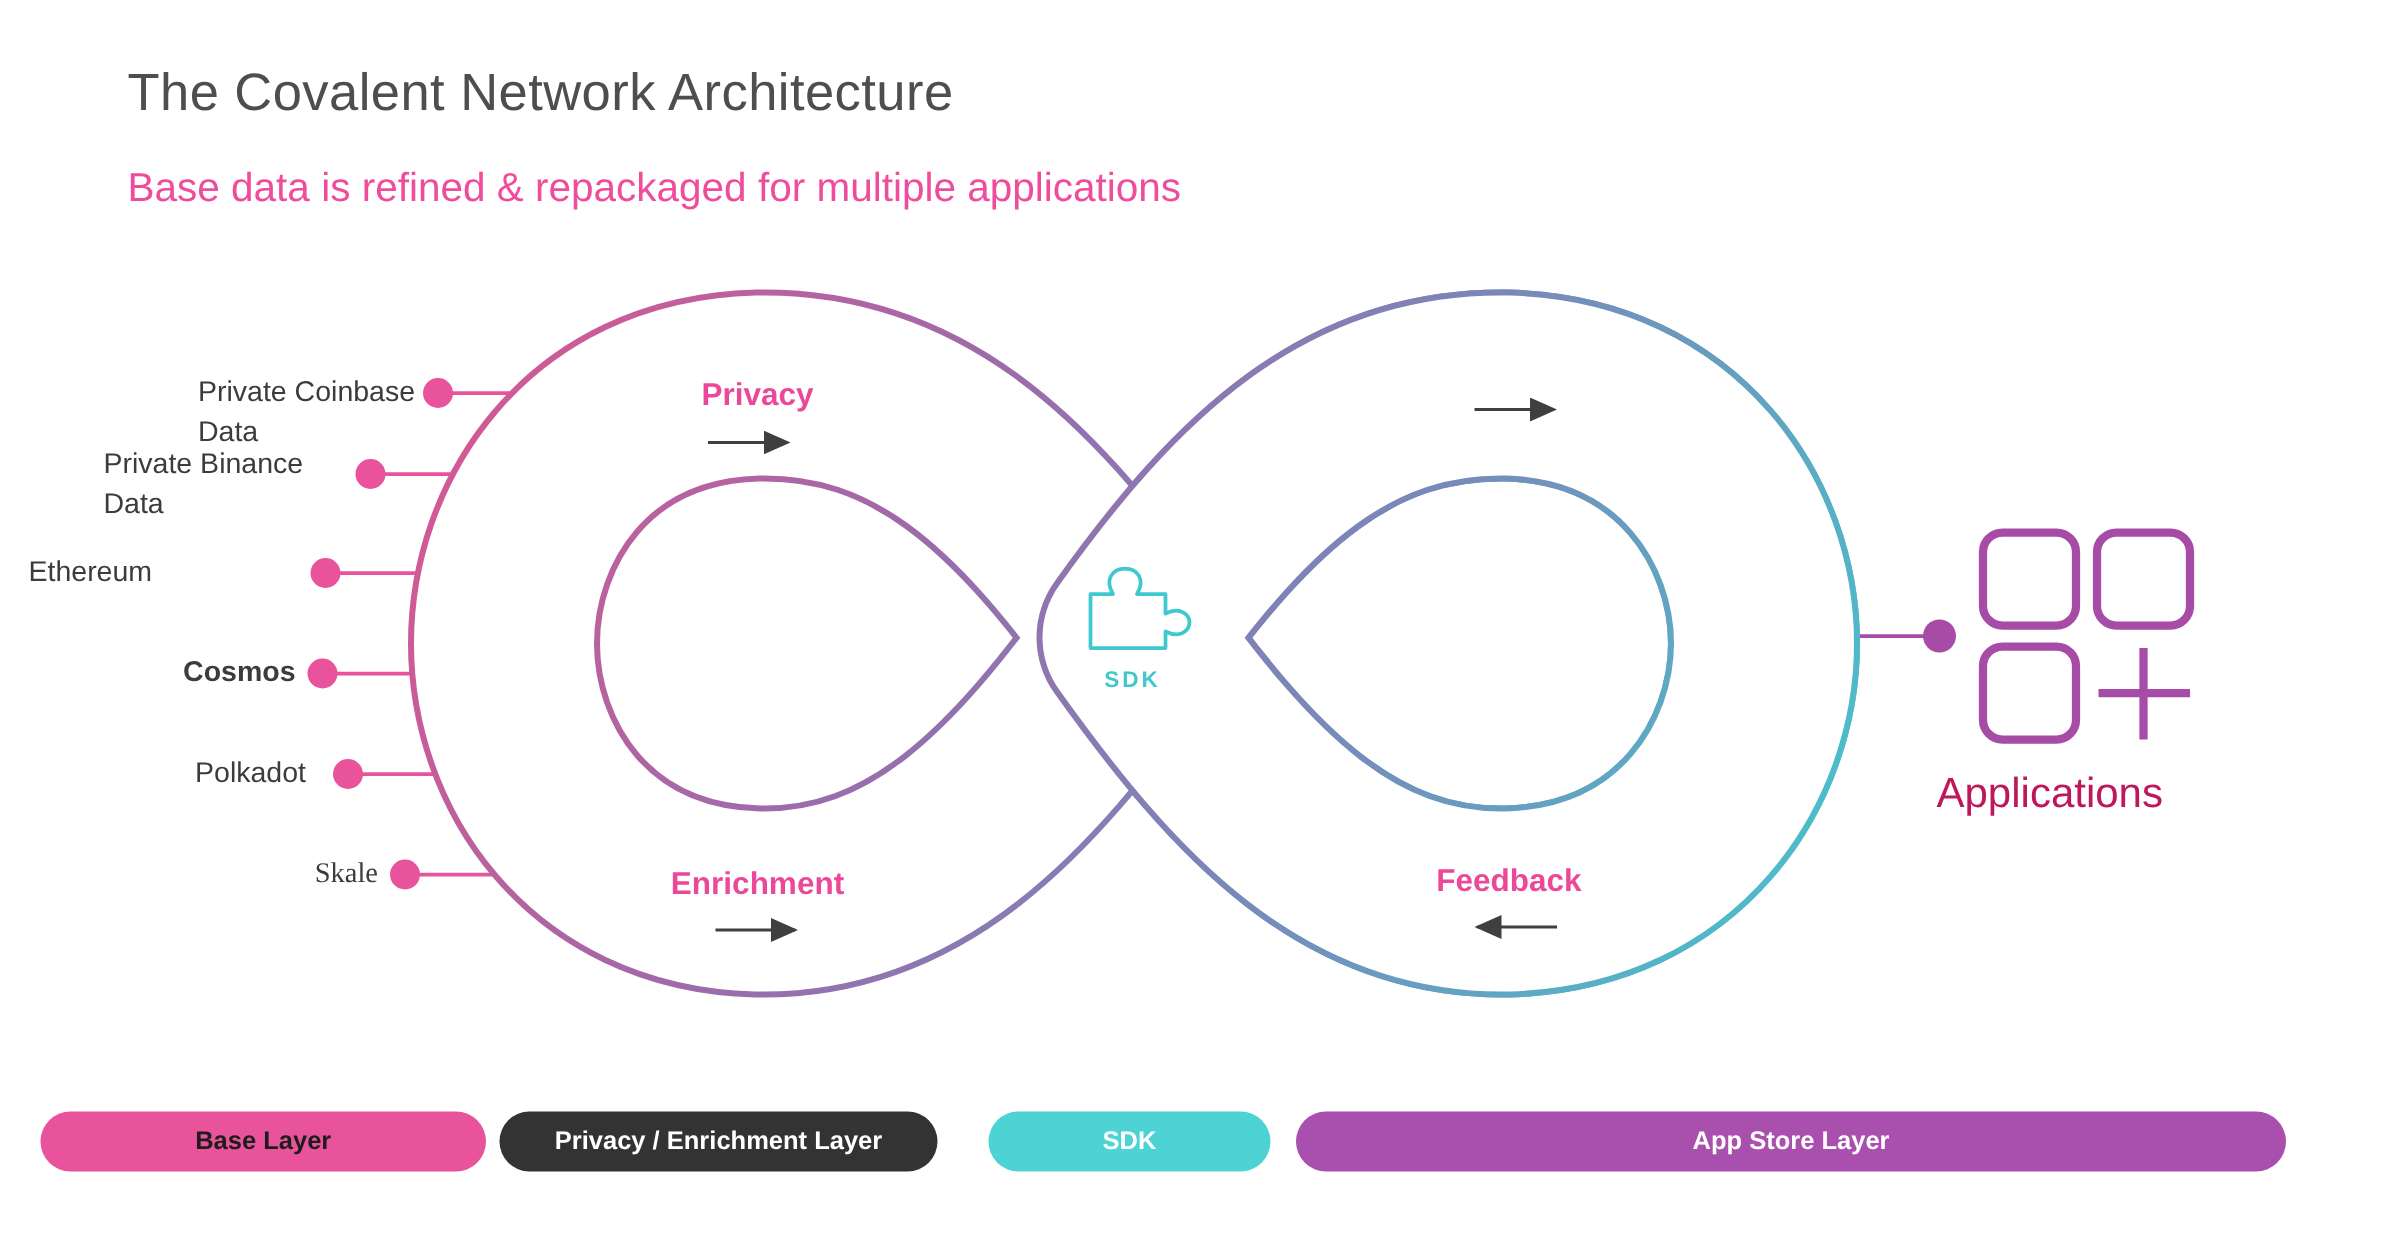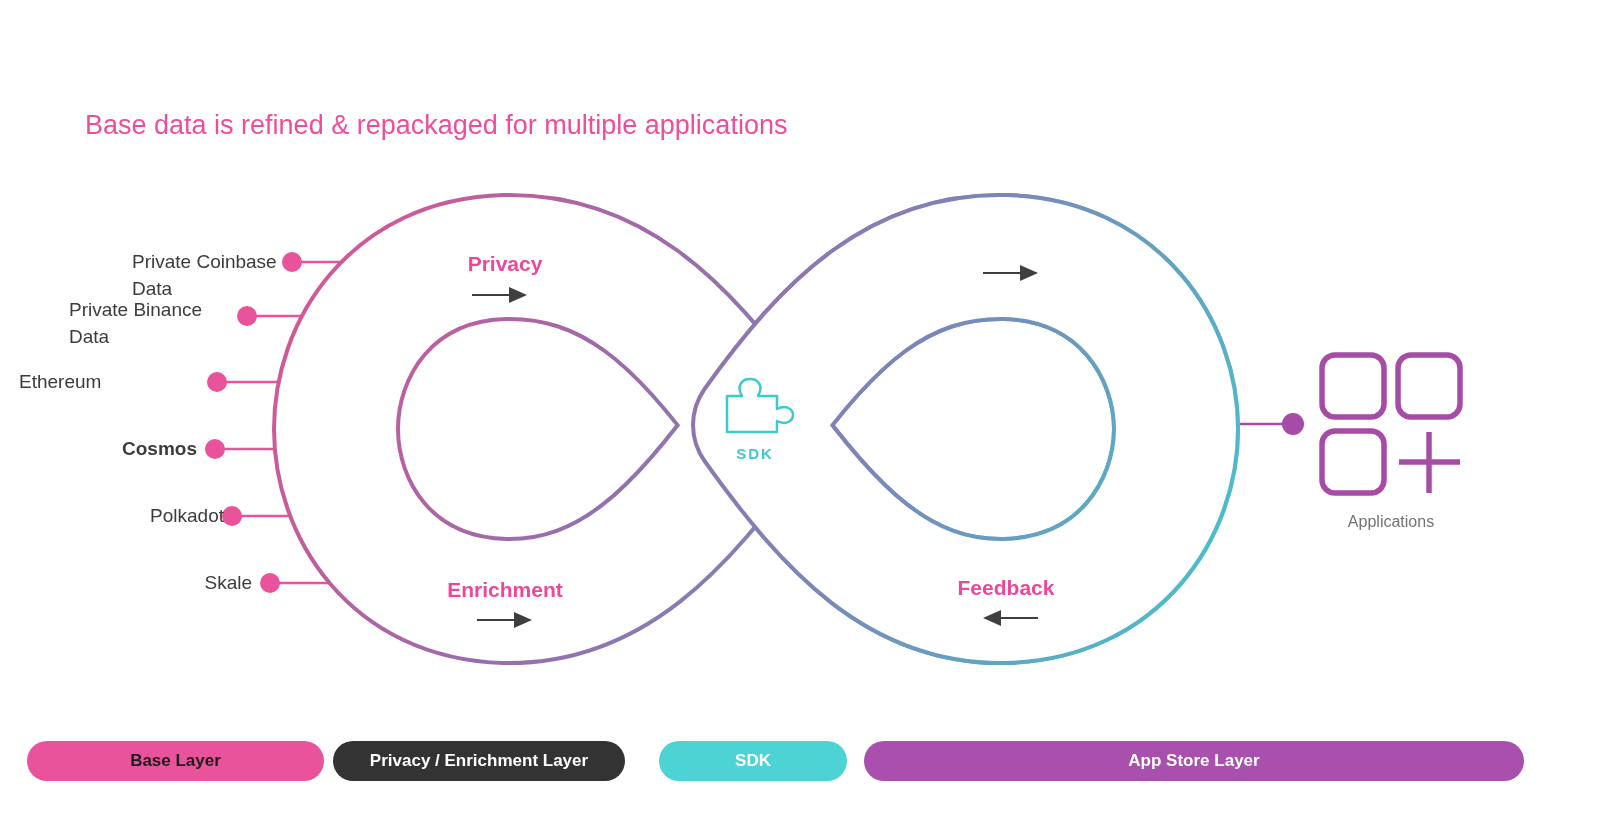--- a/index.html
+++ b/index.html
@@ -22,37 +22,38 @@
   }
   .flow-label {
     position:absolute; font-size:21px; font-weight:600; color:#ec4899;
     text-align:center; width:200px;
   }
   .sdk-label {
     position:absolute; left:695px; top:445px; width:120px; text-align:center;
     font-size:15px; font-weight:700; letter-spacing:2px;
   }
   .apps-label {
-    position:absolute; left:1291px; top:513px; width:200px; text-align:center;
-    font-size:16px; color:#737373;
+    position:absolute; left:1291px; top:513px; width:200px; 
+    font-size:28px; color:#be185d;
   }
   .legend-bar {
     position:absolute; top:741px; height:40px; line-height:40px;
     text-align:center; font-size:17px; font-weight:700;border-radius:20px;
   }
   .legend-1 { left:27px;  width:297px; }
   .legend-2 { left:333px; width:292px; }
   .legend-3 { left:659px; width:188px; }
   .legend-4 { left:864px; width:660px; }
 </style>
 </head>
 <body>
 
 <div class="canvas">
 
+  <h1 class="title">The Covalent Network Architecture</h1>
   <h2 class="subtitle" style="color: rgb(239, 77, 156);">Base data is refined &amp; repackaged for multiple applications</h2>
 
   <svg class="diagram" width="1600" height="834" viewBox="0 0 1600 834">
     <defs>
       <linearGradient id="loopGrad" gradientUnits="userSpaceOnUse" x1="280" y1="190" x2="1245" y2="660">
         <stop offset="0" stop-color="#DE5590"></stop>
         <stop offset="0.35" stop-color="#9C6BAB"></stop>
         <stop offset="0.6" stop-color="#7B86B8"></stop>
         <stop offset="1" stop-color="#43C8CE"></stop>
       </linearGradient>
@@ -105,22 +106,22 @@
       <rect x="1322" y="431" width="62" height="62" rx="13"></rect>
       <line x1="1399" y1="462" x2="1460" y2="462"></line>
       <line x1="1429" y1="432" x2="1429" y2="493"></line>
     </g>
   </svg>
 
   <div class="src-label" style="left:96px; top:248px; width:150px;margin-left:36px;">Private Coinbase Data</div>
   <div class="src-label" style="left:69px; top:296px; width:150px;">Private Binance Data</div>
   <div class="src-label" style="left:19px; top:368px; width:180px; ">Ethereum</div>
   <div class="src-label" style="left:17px; top:435px; width:180px; text-align:right;font-weight:bold;">Cosmos</div>
-  <div class="src-label" style="left:44px; top:502px; width:180px; text-align:right;">Polkadot</div>
-  <div class="src-label" style="left:72px; top:569px; width:180px; text-align:right;">Skale</div>
+  <div class="src-label" style="left:24px; top:502px; width:180px; text-align:right;">Polkadot</div>
+  <div class="src-label" style="left:72px; top:569px; width:180px; text-align:right;font-family:Liberation Serif, serif;">Skale</div>
 
   <div class="flow-label" style="left:405px; top:252px;">Privacy</div>
   <div class="flow-label" style="left:405px; top:578px;">Enrichment</div>
   <div class="flow-label" style="left:906px; top:576px;">Feedback</div>
 
   <div class="sdk-label" style="color: rgb(63, 201, 206);">SDK</div>
 
   <div class="apps-label">Applications</div>
 
   <div class="legend-bar legend-1" style="background-color: rgb(232, 83, 155); color: rgb(29, 29, 29);">Base Layer</div>

